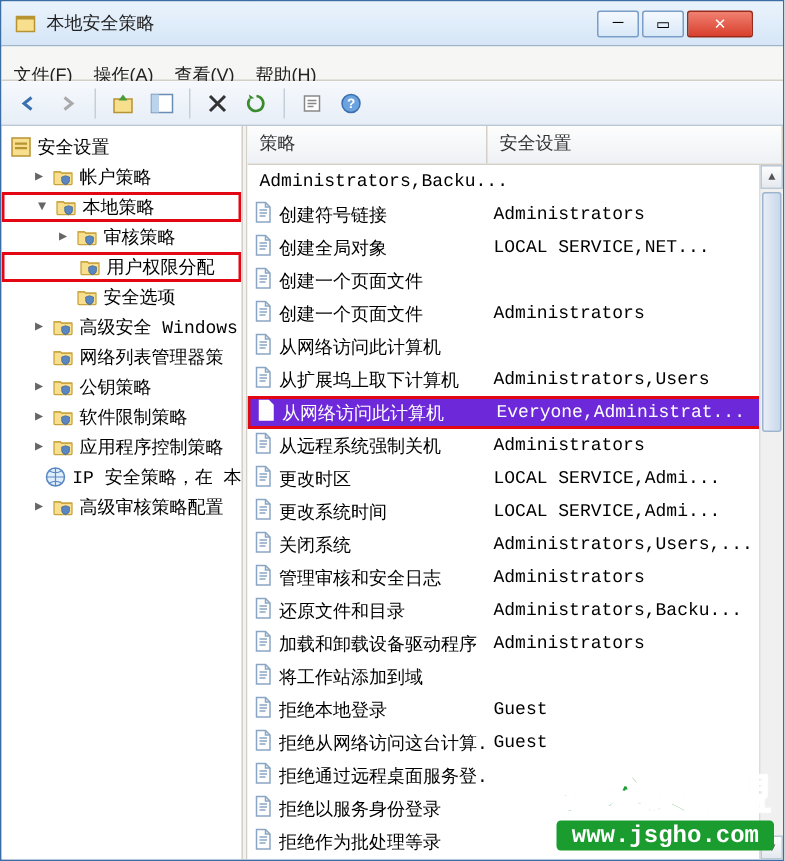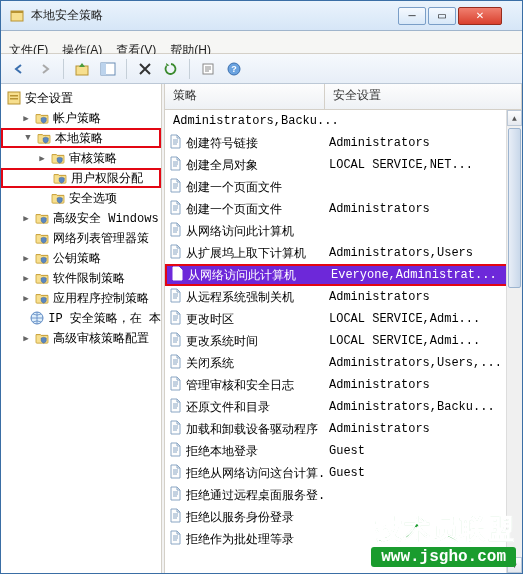--- a/index.html
+++ b/index.html
@@ -442,20 +442,31 @@
             </div>
             <div class="cell2">Administrators</div>
           </div>
           <div class="row">
             <div class="cell1">
               <span><svg class="doc-svg docicon" viewBox="0 0 13 15">
                   <path d="M2 1h6l3 3v10H2Z" fill="#fdfdfd" stroke="#8aa6c4"></path>
                   <path d="M8 1v3h3" fill="none" stroke="#8aa6c4"></path>
                   <path d="M4 6h5M4 8h5M4 10h4" stroke="#8aa6c4"></path>
                 </svg></span>
+              <span>将工作站添加到域</span>
+            </div>
+            <div class="cell2"></div>
+          </div>
+          <div class="row">
+            <div class="cell1">
+              <span><svg class="doc-svg docicon" viewBox="0 0 13 15">
+                  <path d="M2 1h6l3 3v10H2Z" fill="#fdfdfd" stroke="#8aa6c4"></path>
+                  <path d="M8 1v3h3" fill="none" stroke="#8aa6c4"></path>
+                  <path d="M4 6h5M4 8h5M4 10h4" stroke="#8aa6c4"></path>
+                </svg></span>
               <span>拒绝本地登录</span>
             </div>
             <div class="cell2">Guest</div>
           </div>
           <div class="row">
             <div class="cell1">
               <span><svg class="doc-svg docicon" viewBox="0 0 13 15">
                   <path d="M2 1h6l3 3v10H2Z" fill="#fdfdfd" stroke="#8aa6c4"></path>
                   <path d="M8 1v3h3" fill="none" stroke="#8aa6c4"></path>
                   <path d="M4 6h5M4 8h5M4 10h4" stroke="#8aa6c4"></path>

